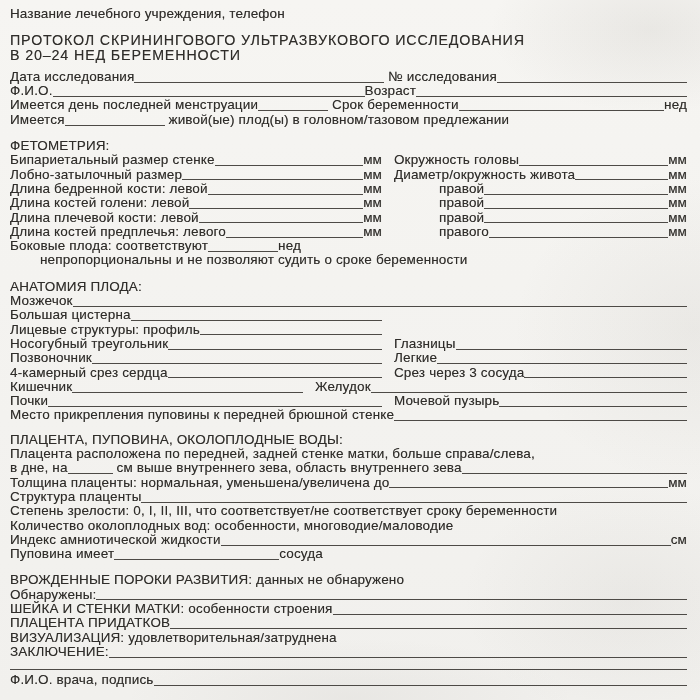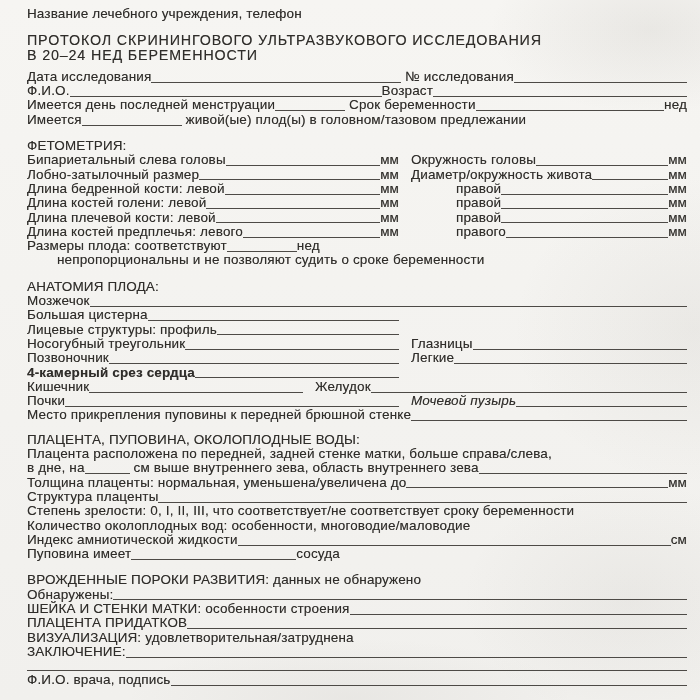--- a/index.html
+++ b/index.html
@@ -14,21 +14,21 @@
     text-shadow:0.2px 0.2px 0.5px rgba(45,42,38,.45);
     background:
       radial-gradient(230px 120px at 650px 30px, rgba(120,114,105,.10), transparent 70%),
       radial-gradient(260px 220px at 695px 330px, rgba(120,114,105,.08), transparent 70%),
       radial-gradient(240px 170px at 630px 600px, rgba(120,114,105,.07), transparent 70%),
       radial-gradient(300px 80px at 350px 698px, rgba(120,114,105,.07), transparent 75%),
       linear-gradient(#f6f5f2, #f1f0ed);
     overflow:hidden;
   }
   .content { position:absolute; left:10px; right:13px; top:7px; }
-  .row { display:flex; align-items:center; line-height:14.3px; min-height:14.3px;margin-left:17px; }
+  .row { display:flex; align-items:flex-start; line-height:14.3px; min-height:14.3px; }
   .cell { display:flex; align-items:baseline; min-width:0; }
   .cell + .cell { margin-left:12px; }
   .t { white-space:pre; flex:0 0 auto; }
   .blank {
     display:inline-block; height:10px;
     border-bottom:1.2px solid #4d4a46;
     align-self:flex-end; margin-bottom:1.5px;
     min-width:8px;
   }
   .sp { display:inline-block; height:1px; flex:0 0 auto; }
@@ -90,21 +90,21 @@
           <span class="t"> живой(ые) плод(ы) в головном/тазовом предлежании</span>
         </div>
       </div>
       <div class="row g12">
         <div class="cell" style="flex: 1 1 0%;">
           <span class="t">ФЕТОМЕТРИЯ:</span>
         </div>
       </div>
       <div class="row">
         <div class="cell" style="width: 372px;">
-          <span class="t">Бипариетальный слева головы</span>
+          <span class="t">Бипариетальный размер стенке</span>
           <span class="blank" style="flex: 1 1 0%;"></span>
           <span class="t">мм</span>
         </div>
         <div class="cell" style="flex: 1 1 0%;">
           <span class="t">Окружность головы</span>
           <span class="blank" style="flex: 1 1 0%;"></span>
           <span class="t">мм</span>
         </div>
       </div>
       <div class="row">
@@ -166,21 +166,21 @@
         </div>
         <div class="cell" style="flex: 1 1 0%;">
           <span class="sp" style="width: 45px;"></span>
           <span class="t">правого</span>
           <span class="blank" style="flex: 1 1 0%;"></span>
           <span class="t">мм</span>
         </div>
       </div>
       <div class="row">
         <div class="cell" style="flex: 1 1 0%;">
-          <span class="t">Размеры плода: соответствуют</span>
+          <span class="t">Боковые плода: соответствуют</span>
           <span class="blank" style="width: 70px;"></span>
           <span class="t">нед</span>
         </div>
       </div>
       <div class="row indent">
         <div class="cell" style="flex: 1 1 0%;">
           <span class="t">непропорциональны и не позволяют судить о сроке беременности</span>
         </div>
       </div>
       <div class="row g12">
@@ -222,41 +222,45 @@
         <div class="cell" style="width: 372px;">
           <span class="t">Позвоночник</span>
           <span class="blank" style="flex: 1 1 0%;"></span>
         </div>
         <div class="cell" style="flex: 1 1 0%;">
           <span class="t">Легкие</span>
           <span class="blank" style="flex: 1 1 0%;"></span>
         </div>
       </div>
       <div class="row">
-        <div class="cell" style="width: 372px; font-weight: bold;">
+        <div class="cell" style="width: 372px;">
           <span class="t">4-камерный срез сердца</span>
           <span class="blank" style="flex: 1 1 0%;"></span>
         </div>
+        <div class="cell" style="flex: 1 1 0%;">
+          <span class="t">Срез через 3 сосуда</span>
+          <span class="blank" style="flex: 1 1 0%;"></span>
+        </div>
       </div>
       <div class="row">
         <div class="cell" style="flex: 1 1 0%;">
           <span class="t">Кишечник</span>
           <span class="blank" style="flex: 1 1 0%;"></span>
         </div>
         <div class="cell" style="width: 372px;">
           <span class="t">Желудок</span>
           <span class="blank" style="flex: 1 1 0%;"></span>
         </div>
       </div>
       <div class="row">
         <div class="cell" style="width: 372px;">
           <span class="t">Почки</span>
           <span class="blank" style="flex: 1 1 0%;"></span>
         </div>
-        <div class="cell" style="flex: 1 1 0%; font-style: italic;">
+        <div class="cell" style="flex: 1 1 0%;">
           <span class="t">Мочевой пузырь</span>
           <span class="blank" style="flex: 1 1 0%;"></span>
         </div>
       </div>
       <div class="row">
         <div class="cell" style="flex: 1 1 0%;">
           <span class="t">Место прикрепления пуповины к передней брюшной стенке</span>
           <span class="blank" style="flex: 1 1 0%;"></span>
         </div>
       </div>

